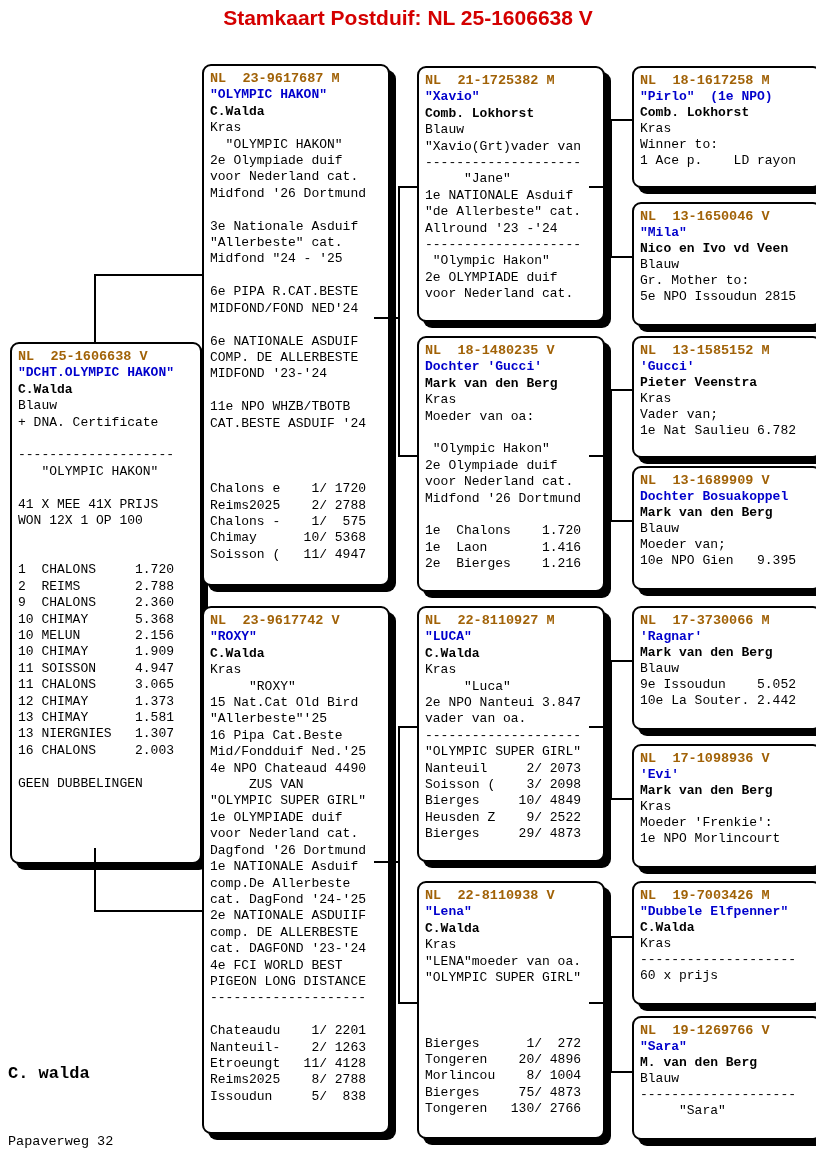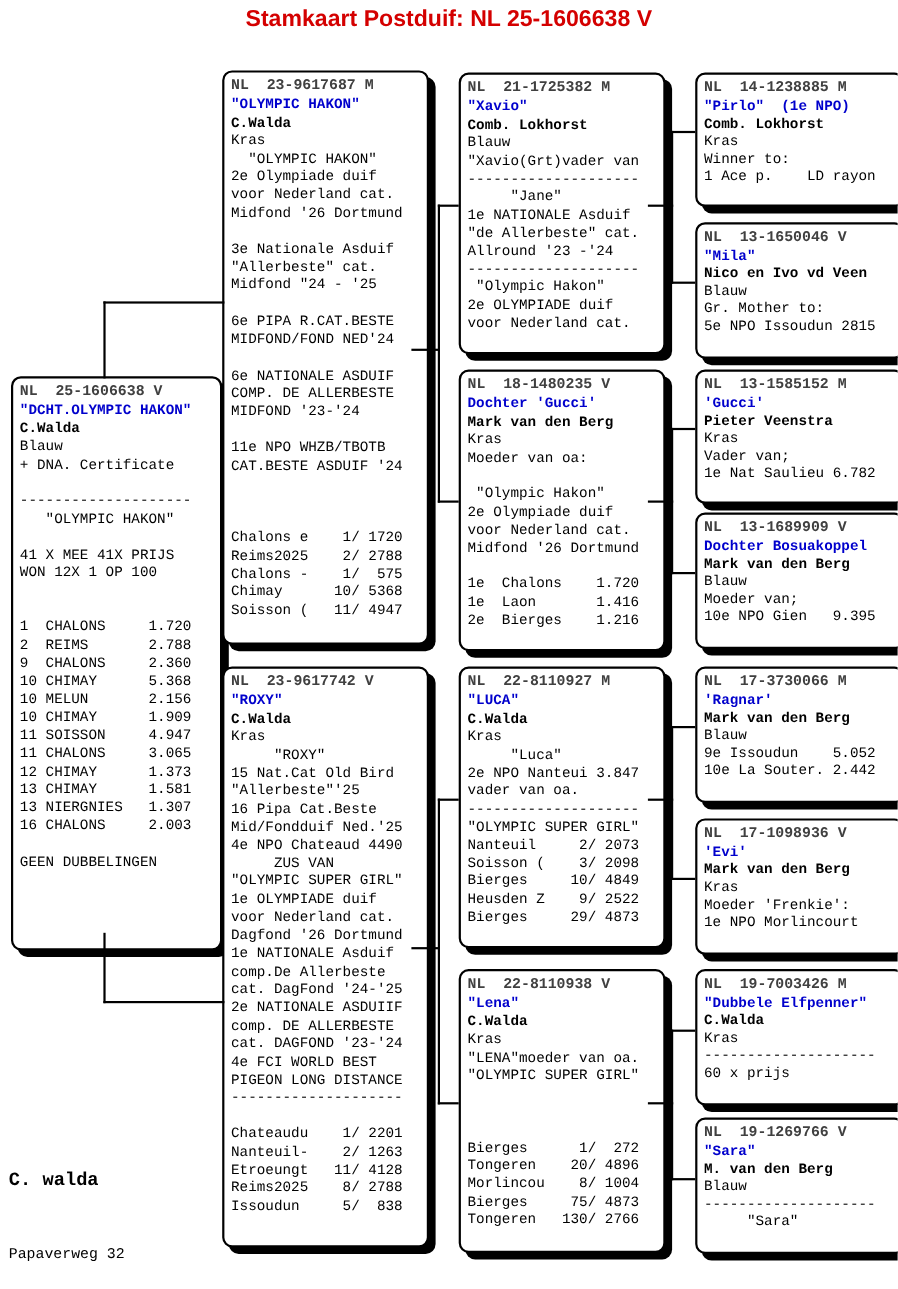--- a/index.html
+++ b/index.html
@@ -7,21 +7,21 @@
         font-family:"Liberation Mono","DejaVu Sans Mono",monospace;padding-left:35px;}
   #title{position:absolute;left:0;top:6px;width:816px;text-align:center;
          font-family:"Liberation Sans","DejaVu Sans",sans-serif;
          font-size:21px;font-weight:bold;color:#d40000;}
   .pbox{position:absolute;background:#fff;border:2px solid #000;border-radius:9px;
         box-shadow:6px 6px 0 #000;padding:5px 6px;overflow:hidden;
         font-size:13px;line-height:16.4px;white-space:pre;}
   .pbox.sm{line-height:16px;}
   .bl{min-height:16.4px;}
   .sm .bl{min-height:16px;}
-  .bl.ring{color:#404040;font-weight:bold;font-size:13.5px;}
+  .bl.ring{color:#a16207;font-weight:bold;font-size:13.5px;}
   .bl.name{color:#0000cc;font-weight:bold;}
   .bl.owner{font-weight:bold;}
   .cline{position:absolute;background:#000;}
   #owner-block{position:absolute;left:8px;top:1028px;white-space:pre;}
   #owner-name{font-size:17px;font-weight:bold;margin-bottom:12px;}
   .owner-line{font-size:13.5px;line-height:22px;}
   #footer{position:absolute;right:6px;top:1138px;font-size:13px;font-style:italic;white-space:pre;}
 </style>
 </head>
 <body>
@@ -33,21 +33,21 @@
   <div class="pbox" style="left:10px;top:342px;width:176px;height:508px;"><div class="bl ring">NL  25-1606638 V</div><div class="bl name">"DCHT.OLYMPIC HAKON"</div><div class="bl owner">C.Walda</div><div class="bl">Blauw</div><div class="bl">+ DNA. Certificate</div><div class="bl">&nbsp;</div><div class="bl">--------------------</div><div class="bl">   "OLYMPIC HAKON"</div><div class="bl">&nbsp;</div><div class="bl">41 X MEE 41X PRIJS</div><div class="bl">WON 12X 1 OP 100</div><div class="bl">&nbsp;</div><div class="bl">&nbsp;</div><div class="bl">1  CHALONS     1.720</div><div class="bl">2  REIMS       2.788</div><div class="bl">9  CHALONS     2.360</div><div class="bl">10 CHIMAY      5.368</div><div class="bl">10 MELUN       2.156</div><div class="bl">10 CHIMAY      1.909</div><div class="bl">11 SOISSON     4.947</div><div class="bl">11 CHALONS     3.065</div><div class="bl">12 CHIMAY      1.373</div><div class="bl">13 CHIMAY      1.581</div><div class="bl">13 NIERGNIES   1.307</div><div class="bl">16 CHALONS     2.003</div><div class="bl">&nbsp;</div><div class="bl">GEEN DUBBELINGEN</div></div>
 
   <div class="pbox" style="left:202px;top:64px;width:172px;height:508px;"><div class="bl ring">NL  23-9617687 M</div><div class="bl name">"OLYMPIC HAKON"</div><div class="bl owner">C.Walda</div><div class="bl">Kras</div><div class="bl">  "OLYMPIC HAKON"</div><div class="bl">2e Olympiade duif</div><div class="bl">voor Nederland cat.</div><div class="bl">Midfond '26 Dortmund</div><div class="bl">&nbsp;</div><div class="bl">3e Nationale Asduif</div><div class="bl">"Allerbeste" cat.</div><div class="bl">Midfond "24 - '25</div><div class="bl">&nbsp;</div><div class="bl">6e PIPA R.CAT.BESTE</div><div class="bl">MIDFOND/FOND NED'24</div><div class="bl">&nbsp;</div><div class="bl">6e NATIONALE ASDUIF</div><div class="bl">COMP. DE ALLERBESTE</div><div class="bl">MIDFOND '23-'24</div><div class="bl">&nbsp;</div><div class="bl">11e NPO WHZB/TBOTB</div><div class="bl">CAT.BESTE ASDUIF '24</div><div class="bl">&nbsp;</div><div class="bl">&nbsp;</div><div class="bl">&nbsp;</div><div class="bl">Chalons e    1/ 1720</div><div class="bl">Reims2025    2/ 2788</div><div class="bl">Chalons -    1/  575</div><div class="bl">Chimay      10/ 5368</div><div class="bl">Soisson (   11/ 4947</div></div>
   <div class="pbox" style="left:202px;top:606px;width:172px;height:514px;"><div class="bl ring">NL  23-9617742 V</div><div class="bl name">"ROXY"</div><div class="bl owner">C.Walda</div><div class="bl">Kras</div><div class="bl">     "ROXY"</div><div class="bl">15 Nat.Cat Old Bird</div><div class="bl">"Allerbeste"'25</div><div class="bl">16 Pipa Cat.Beste</div><div class="bl">Mid/Fondduif Ned.'25</div><div class="bl">4e NPO Chateaud 4490</div><div class="bl">     ZUS VAN</div><div class="bl">"OLYMPIC SUPER GIRL"</div><div class="bl">1e OLYMPIADE duif</div><div class="bl">voor Nederland cat.</div><div class="bl">Dagfond '26 Dortmund</div><div class="bl">1e NATIONALE Asduif</div><div class="bl">comp.De Allerbeste</div><div class="bl">cat. DagFond '24-'25</div><div class="bl">2e NATIONALE ASDUIIF</div><div class="bl">comp. DE ALLERBESTE</div><div class="bl">cat. DAGFOND '23-'24</div><div class="bl">4e FCI WORLD BEST</div><div class="bl">PIGEON LONG DISTANCE</div><div class="bl">--------------------</div><div class="bl">&nbsp;</div><div class="bl">Chateaudu    1/ 2201</div><div class="bl">Nanteuil-    2/ 1263</div><div class="bl">Etroeungt   11/ 4128</div><div class="bl">Reims2025    8/ 2788</div><div class="bl">Issoudun     5/  838</div></div>
 
   <div class="pbox" style="left:417px;top:66px;width:172px;height:242px;"><div class="bl ring">NL  21-1725382 M</div><div class="bl name">"Xavio"</div><div class="bl owner">Comb. Lokhorst</div><div class="bl">Blauw</div><div class="bl">"Xavio(Grt)vader van</div><div class="bl">--------------------</div><div class="bl">     "Jane"</div><div class="bl">1e NATIONALE Asduif</div><div class="bl">"de Allerbeste" cat.</div><div class="bl">Allround '23 -'24</div><div class="bl">--------------------</div><div class="bl"> "Olympic Hakon"</div><div class="bl">2e OLYMPIADE duif</div><div class="bl">voor Nederland cat.</div></div>
   <div class="pbox" style="left:417px;top:336px;width:172px;height:242px;"><div class="bl ring">NL  18-1480235 V</div><div class="bl name">Dochter 'Gucci'</div><div class="bl owner">Mark van den Berg</div><div class="bl">Kras</div><div class="bl">Moeder van oa:</div><div class="bl">&nbsp;</div><div class="bl"> "Olympic Hakon"</div><div class="bl">2e Olympiade duif</div><div class="bl">voor Nederland cat.</div><div class="bl">Midfond '26 Dortmund</div><div class="bl">&nbsp;</div><div class="bl">1e  Chalons    1.720</div><div class="bl">1e  Laon       1.416</div><div class="bl">2e  Bierges    1.216</div></div>
   <div class="pbox" style="left:417px;top:606px;width:172px;height:242px;"><div class="bl ring">NL  22-8110927 M</div><div class="bl name">"LUCA"</div><div class="bl owner">C.Walda</div><div class="bl">Kras</div><div class="bl">     "Luca"</div><div class="bl">2e NPO Nanteui 3.847</div><div class="bl">vader van oa.</div><div class="bl">--------------------</div><div class="bl">"OLYMPIC SUPER GIRL"</div><div class="bl">Nanteuil     2/ 2073</div><div class="bl">Soisson (    3/ 2098</div><div class="bl">Bierges     10/ 4849</div><div class="bl">Heusden Z    9/ 2522</div><div class="bl">Bierges     29/ 4873</div></div>
   <div class="pbox" style="left:417px;top:881px;width:172px;height:244px;"><div class="bl ring">NL  22-8110938 V</div><div class="bl name">"Lena"</div><div class="bl owner">C.Walda</div><div class="bl">Kras</div><div class="bl">"LENA"moeder van oa.</div><div class="bl">"OLYMPIC SUPER GIRL"</div><div class="bl">&nbsp;</div><div class="bl">&nbsp;</div><div class="bl">&nbsp;</div><div class="bl">Bierges      1/  272</div><div class="bl">Tongeren    20/ 4896</div><div class="bl">Morlincou    8/ 1004</div><div class="bl">Bierges     75/ 4873</div><div class="bl">Tongeren   130/ 2766</div></div>
 
-  <div class="pbox sm" style="left:632px;top:66px;width:174px;height:108px;"><div class="bl ring">NL  14-1238885 M</div><div class="bl name">"Pirlo"  (1e NPO)</div><div class="bl owner">Comb. Lokhorst</div><div class="bl">Kras</div><div class="bl">Winner to:</div><div class="bl">1 Ace p.    LD rayon</div></div>
+  <div class="pbox sm" style="left:632px;top:66px;width:174px;height:108px;"><div class="bl ring">NL  18-1617258 M</div><div class="bl name">"Pirlo"  (1e NPO)</div><div class="bl owner">Comb. Lokhorst</div><div class="bl">Kras</div><div class="bl">Winner to:</div><div class="bl">1 Ace p.    LD rayon</div></div>
   <div class="pbox sm" style="left:632px;top:202px;width:174px;height:110px;"><div class="bl ring">NL  13-1650046 V</div><div class="bl name">"Mila"</div><div class="bl owner">Nico en Ivo vd Veen</div><div class="bl">Blauw</div><div class="bl">Gr. Mother to:</div><div class="bl">5e NPO Issoudun 2815</div></div>
   <div class="pbox sm" style="left:632px;top:336px;width:174px;height:108px;"><div class="bl ring">NL  13-1585152 M</div><div class="bl name">'Gucci'</div><div class="bl owner">Pieter Veenstra</div><div class="bl">Kras</div><div class="bl">Vader van;</div><div class="bl">1e Nat Saulieu 6.782</div></div>
   <div class="pbox sm" style="left:632px;top:466px;width:174px;height:110px;"><div class="bl ring">NL  13-1689909 V</div><div class="bl name">Dochter Bosuakoppel</div><div class="bl owner">Mark van den Berg</div><div class="bl">Blauw</div><div class="bl">Moeder van;</div><div class="bl">10e NPO Gien   9.395</div></div>
   <div class="pbox sm" style="left:632px;top:606px;width:174px;height:110px;"><div class="bl ring">NL  17-3730066 M</div><div class="bl name">'Ragnar'</div><div class="bl owner">Mark van den Berg</div><div class="bl">Blauw</div><div class="bl">9e Issoudun    5.052</div><div class="bl">10e La Souter. 2.442</div></div>
   <div class="pbox sm" style="left:632px;top:744px;width:174px;height:110px;"><div class="bl ring">NL  17-1098936 V</div><div class="bl name">'Evi'</div><div class="bl owner">Mark van den Berg</div><div class="bl">Kras</div><div class="bl">Moeder 'Frenkie':</div><div class="bl">1e NPO Morlincourt</div></div>
   <div class="pbox sm" style="left:632px;top:881px;width:174px;height:110px;"><div class="bl ring">NL  19-7003426 M</div><div class="bl name">"Dubbele Elfpenner"</div><div class="bl owner">C.Walda</div><div class="bl">Kras</div><div class="bl">--------------------</div><div class="bl">60 x prijs</div></div>
   <div class="pbox sm" style="left:632px;top:1016px;width:174px;height:110px;"><div class="bl ring">NL  19-1269766 V</div><div class="bl name">"Sara"</div><div class="bl owner">M. van den Berg</div><div class="bl">Blauw</div><div class="bl">--------------------</div><div class="bl">     "Sara"</div></div>
 
   <div class="cline" style="left:94px;top:274px;width:2px;height:70px;"></div>
   <div class="cline" style="left:94px;top:274px;width:110px;height:2px;"></div>

